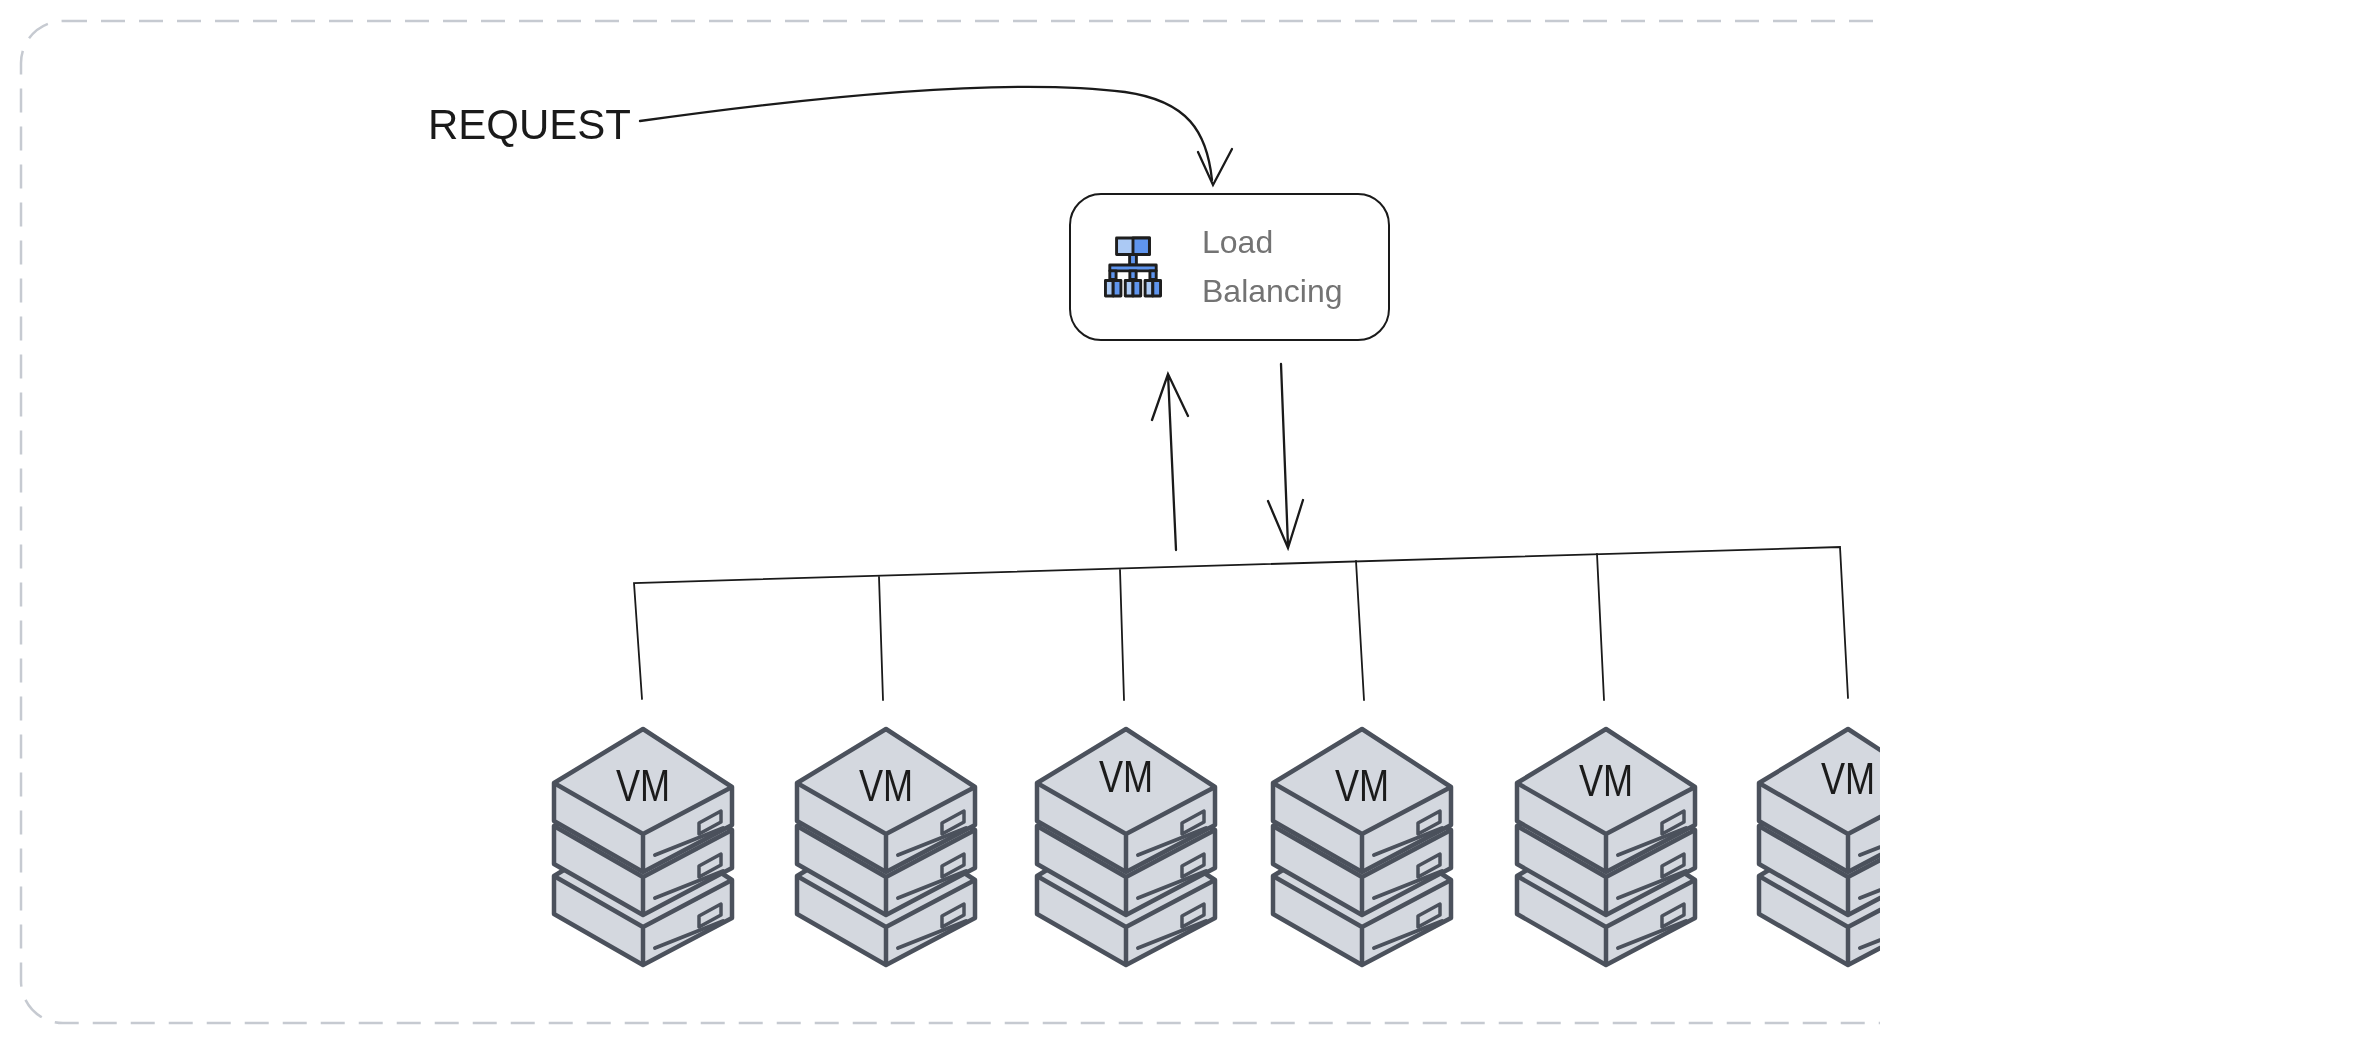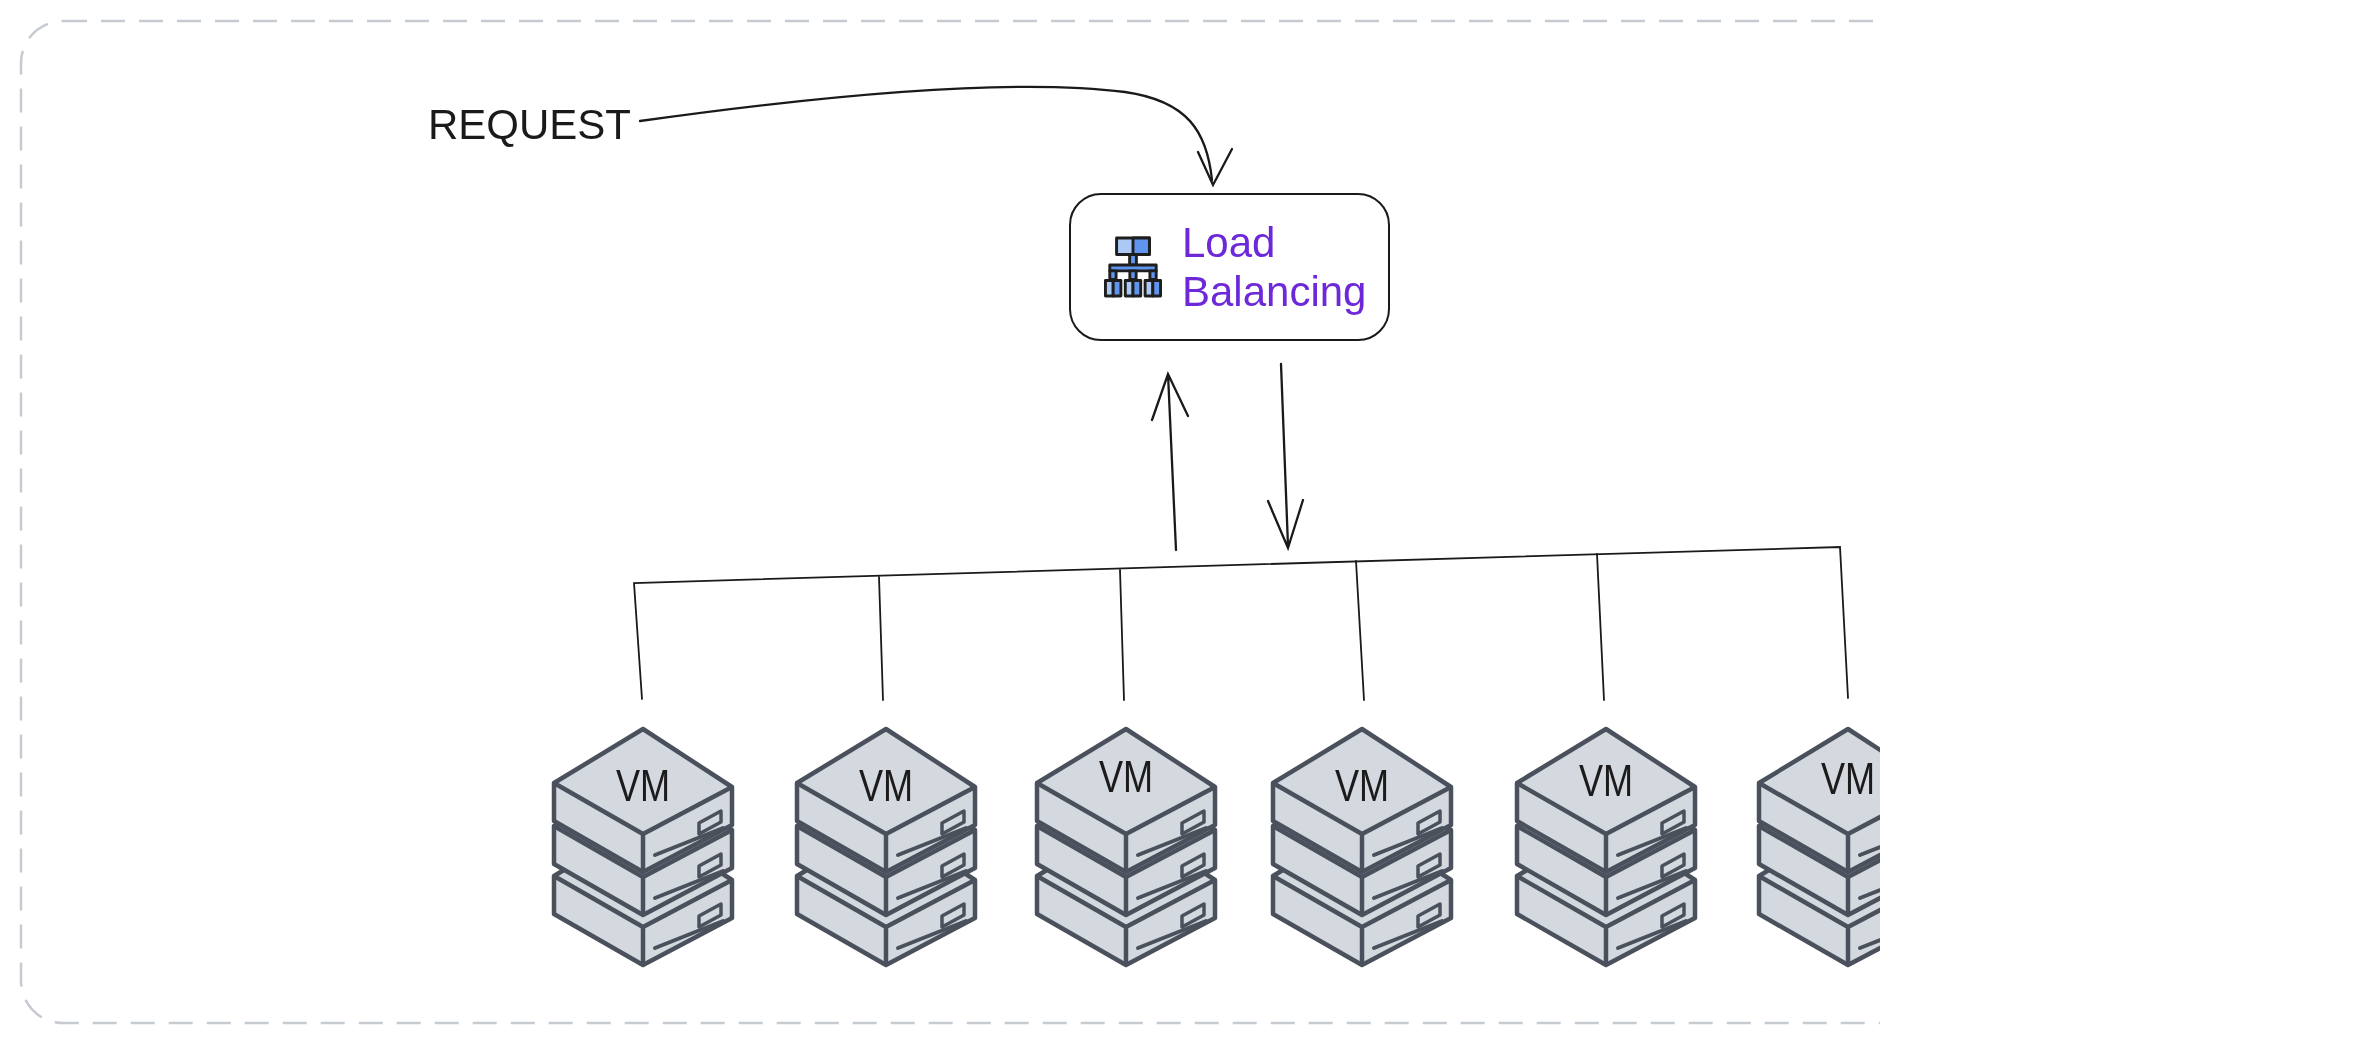--- a/index.html
+++ b/index.html
@@ -11,22 +11,22 @@
     font-size:42px;line-height:44px;color:#1a1a1a;
     letter-spacing:0px;white-space:nowrap;
   }
   .lb-box{
     position:absolute;left:1069px;top:193px;width:321px;height:148px;
     box-sizing:border-box;border:2.5px solid #1a1a1a;border-radius:32px;
     background:#ffffff;display:flex;align-items:center;padding-left:33px;
   }
   .lb-icon{flex:0 0 auto;display:block;}
   .lb-label{
-    margin-left:20px;width:200px;
-    font-size:42px;line-height:49px;color:#6d28d9;
+    margin-left:40px;width:200px;
+    font-size:32px;line-height:49px;color:#737373;
   }
   .vm-stack{position:absolute;width:184px;height:248px;top:726px;}
   .vm-stack svg{display:block;}
   .vm-label{
     position:absolute;left:2px;top:37px;width:180px;height:46px;
     text-align:center;font-size:44px;line-height:46px;font-weight:500;
     color:#1b1b1b;transform:scaleX(0.82);
   }
 </style>
 </head>

